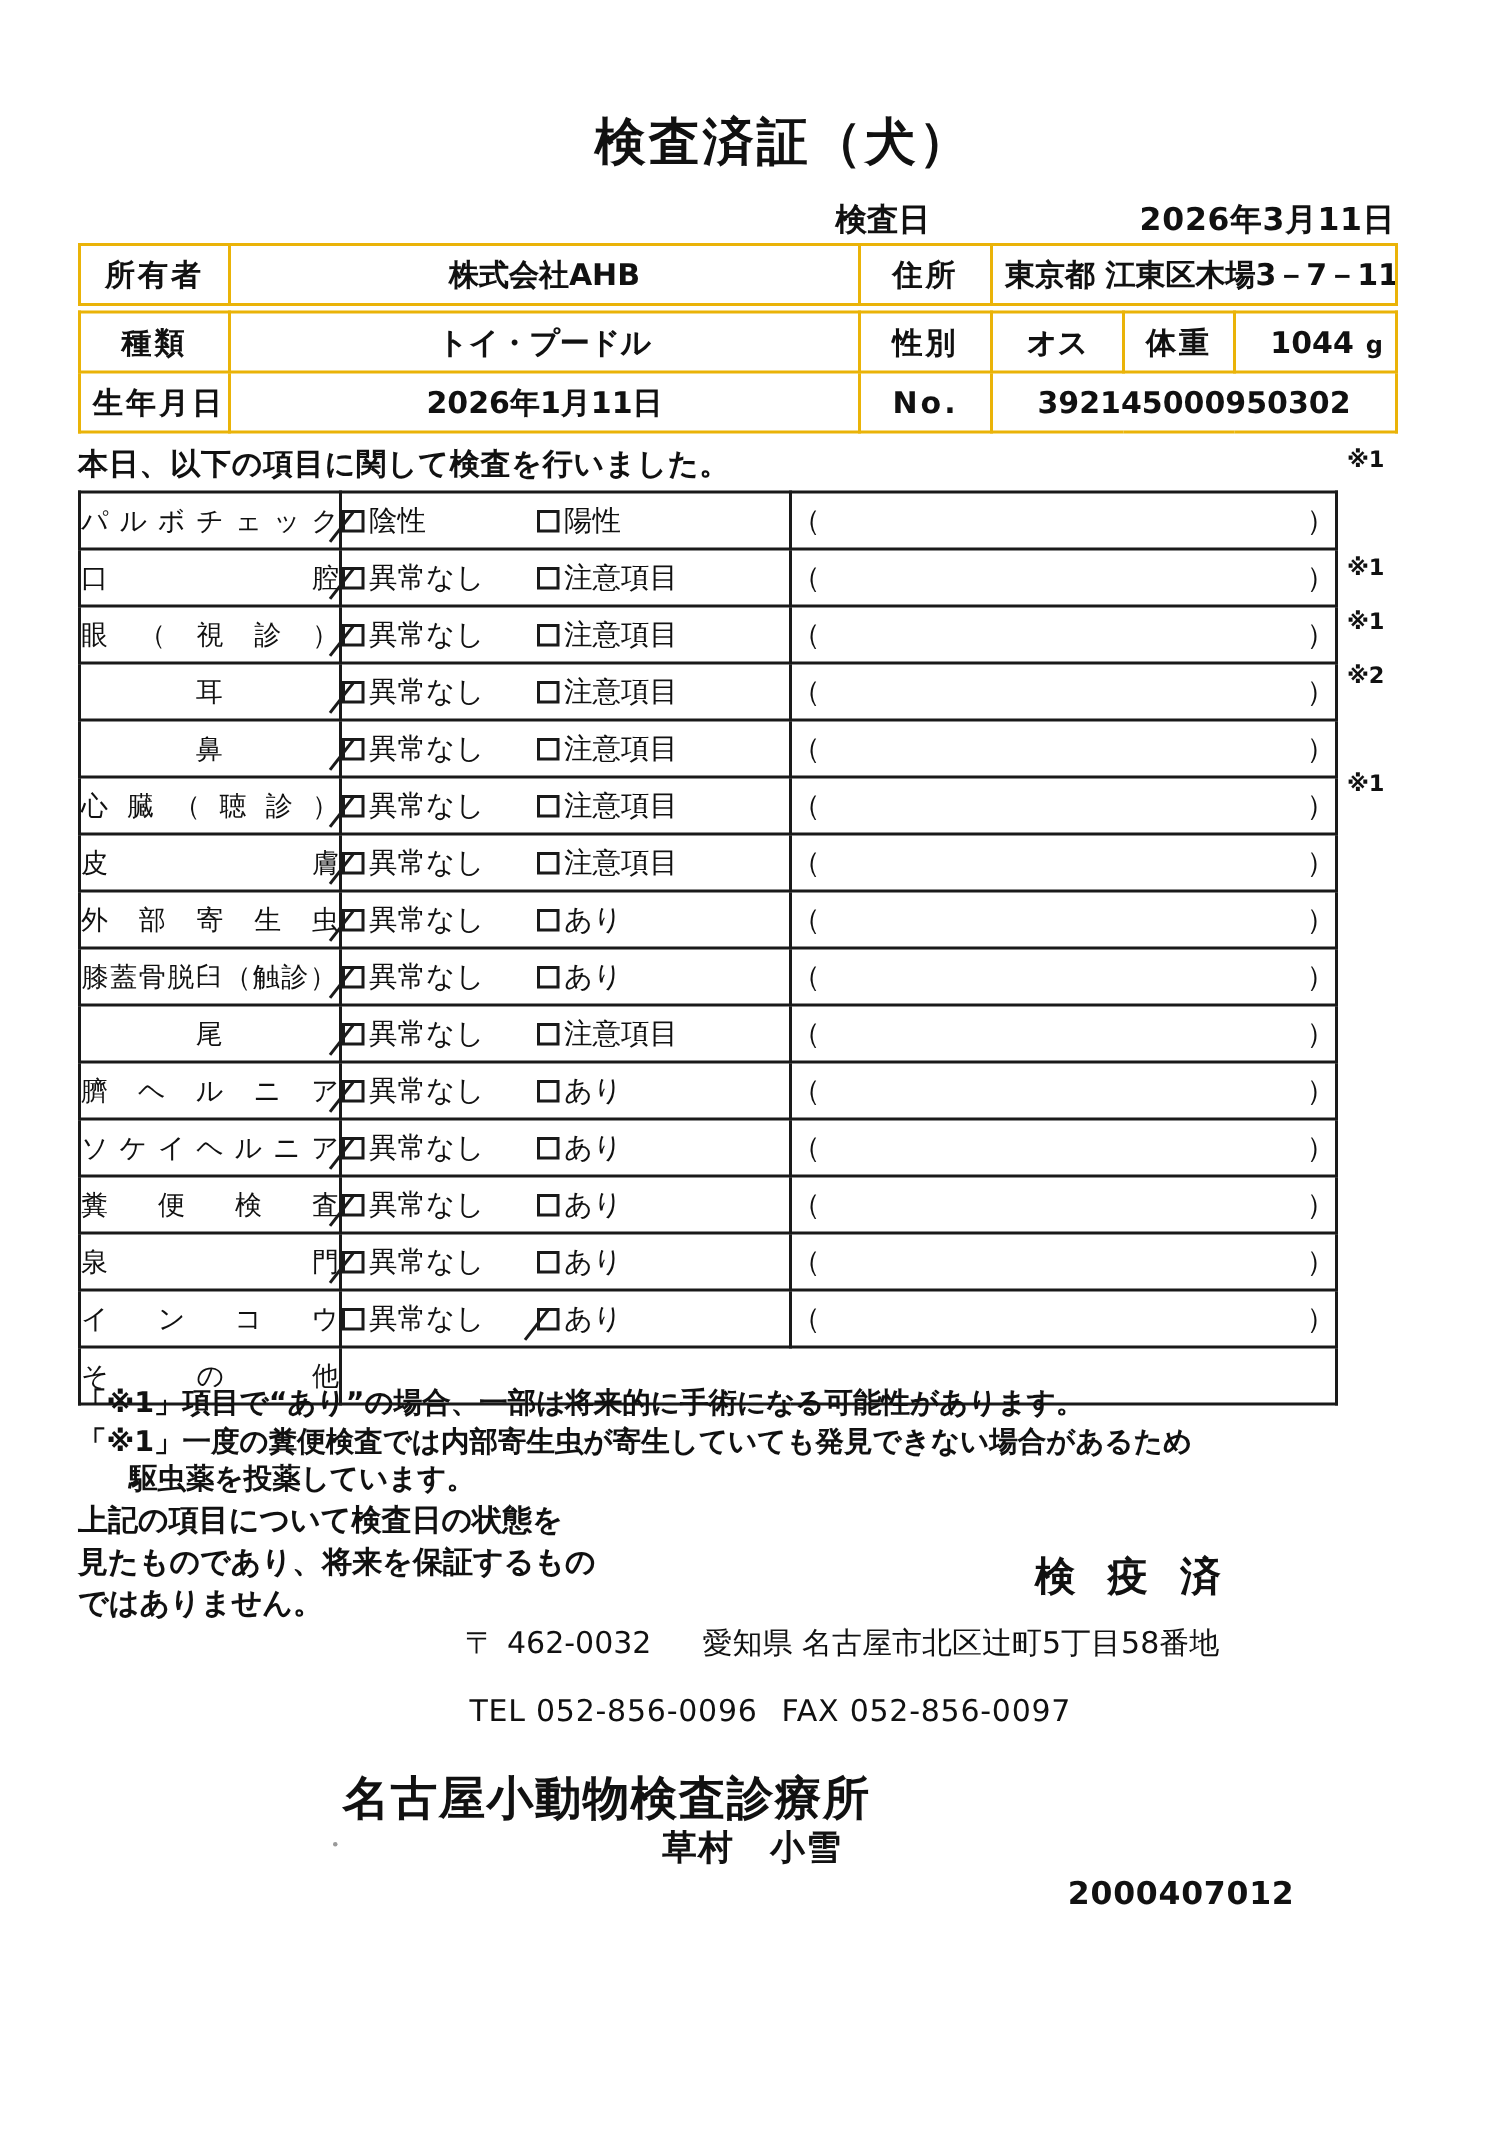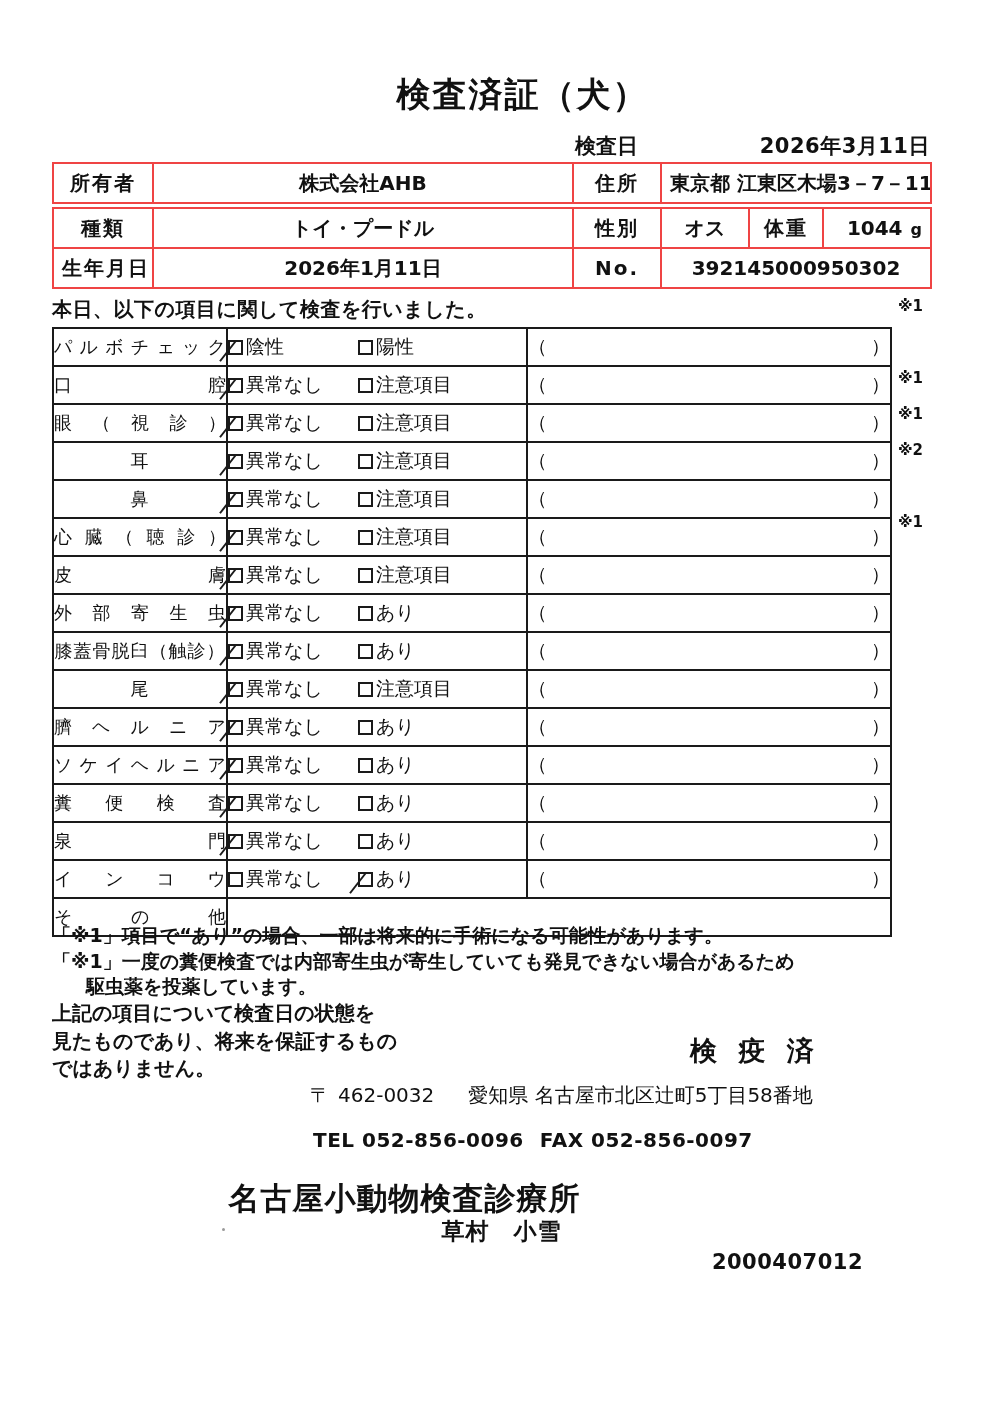--- a/index.html
+++ b/index.html
@@ -44,39 +44,38 @@
     height: 30px;
     display: flex;
     align-items: flex-end;
     font-size: 21px;
     font-weight: 700;
   }
   .exam-date-label {
     position: absolute;
     left: 505px;
     bottom: 0;
-    margin-left: 18px;
   }
   .exam-date-value {
     position: absolute;
     right: 0;
     bottom: 0;
     letter-spacing: 0.5px;
   }
 
   
   .info-table {
     position: absolute;
     border-collapse: collapse;
     table-layout: fixed;
     font-size: 20px;
     font-weight: 700;
   }
   .info-table td {
-    border: 2px solid #ef4444;
+    border: 2px solid #eab308;
     height: 38px;
     padding: 0 8px;
     vertical-align: middle;
     white-space: nowrap;
     overflow: hidden;
   }
   .lbl {
     text-align: center;
     letter-spacing: 2px;
   }
@@ -222,21 +221,21 @@
     font-weight: 400;
     white-space: nowrap;
   }
   .postal-mark { margin-right: 8px; }
   .addr-gap { display: inline-block; width: 34px; }
 
   .clinic-contact {
     position: absolute;
     left: 313px; top: 1128px;
     font-size: 20px;
-    font-weight: 700;
+    font-weight: 400;
     letter-spacing: 0.5px;
     white-space: nowrap;
   }
   .contact-gap { display: inline-block; width: 16px; }
 
   .clinic-name {
     position: absolute;
     left: 0; top: 1178px;
     width: 809px;
     text-align: center;

